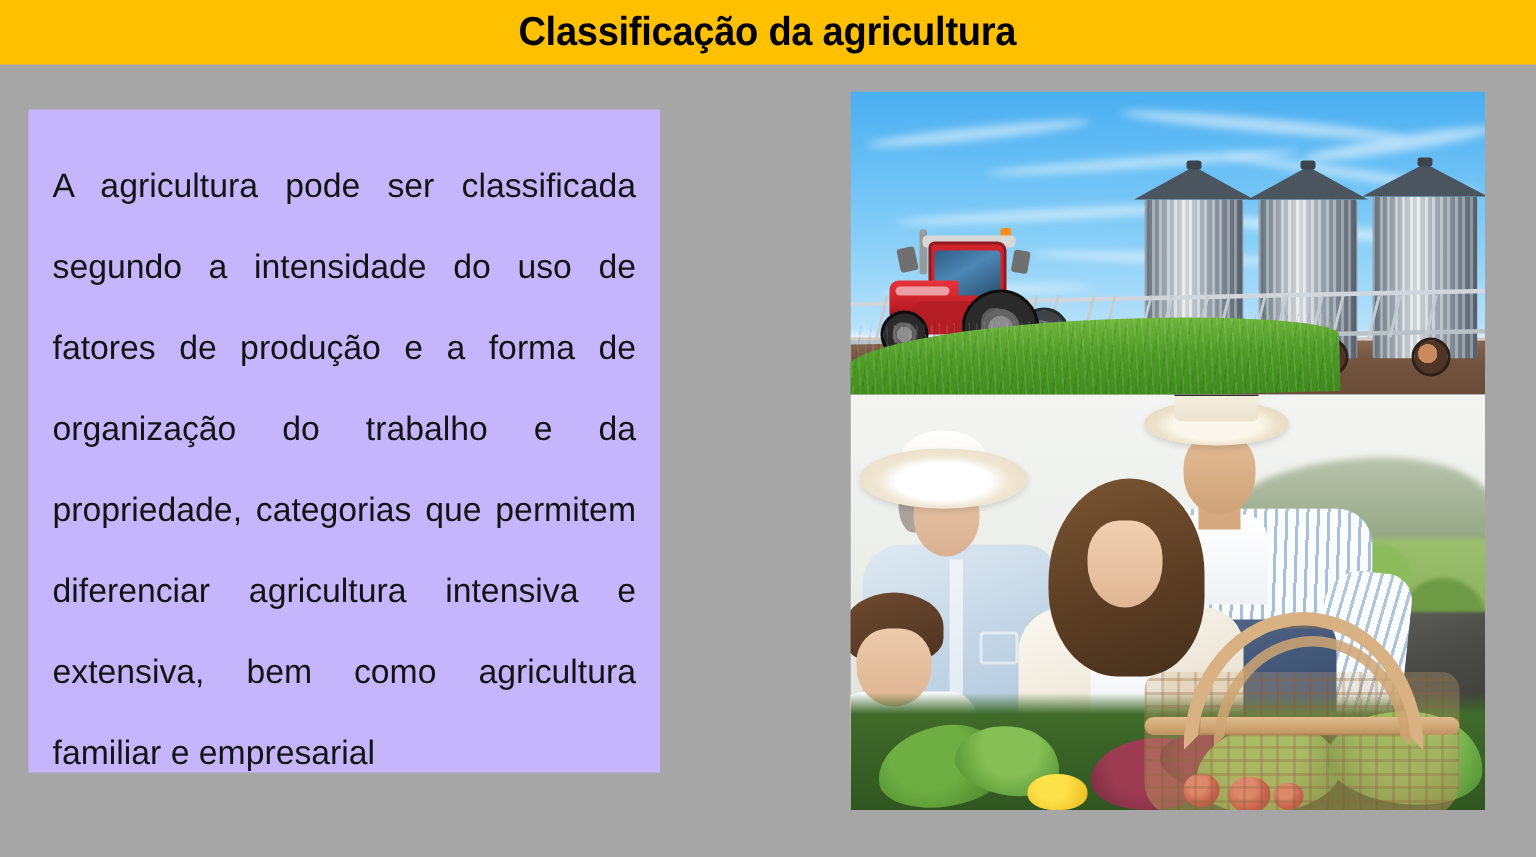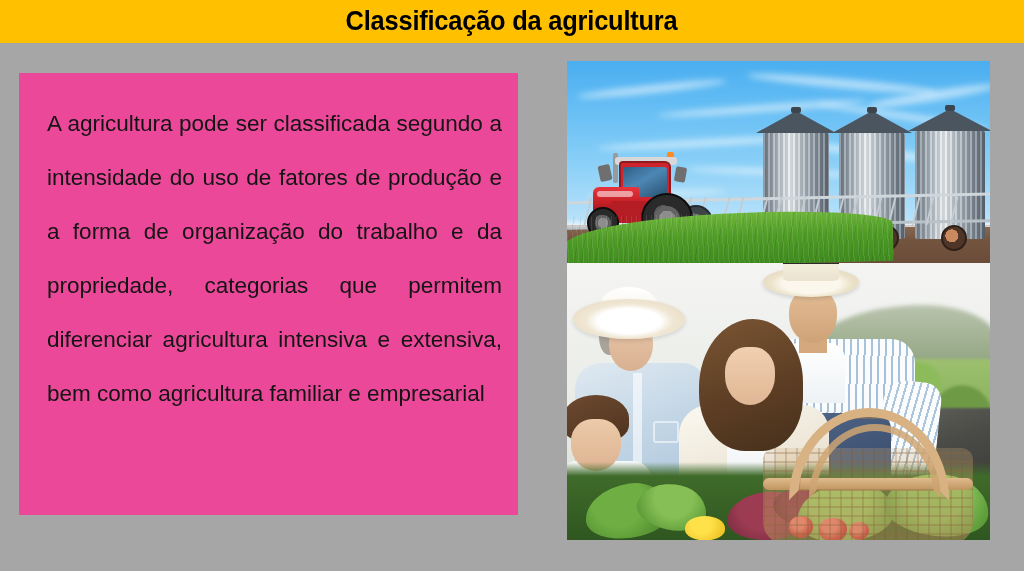--- a/index.html
+++ b/index.html
@@ -33,23 +33,23 @@
     color: #000000;
     letter-spacing: -0.2px;
     transform: scaleX(0.94);
     white-space: nowrap;
   }
 
   
   .text-card {
     position: absolute;
     left: 19px; top: 73px;
-    width: 499px; height: 442px;
-    background: #ec4899;
-    padding: 24px 16px 10px 28px;
+    width: 421px; height: 442px;
+    background: #c4b5fd;
+    padding: 24px 16px 10px 16px;
   }
   .body-text {
     font-size: 22.5px;
     line-height: 54px;
     color: #141414;
     text-align: justify;
     text-align-last: left;
     word-spacing: 0px;
   }
 

